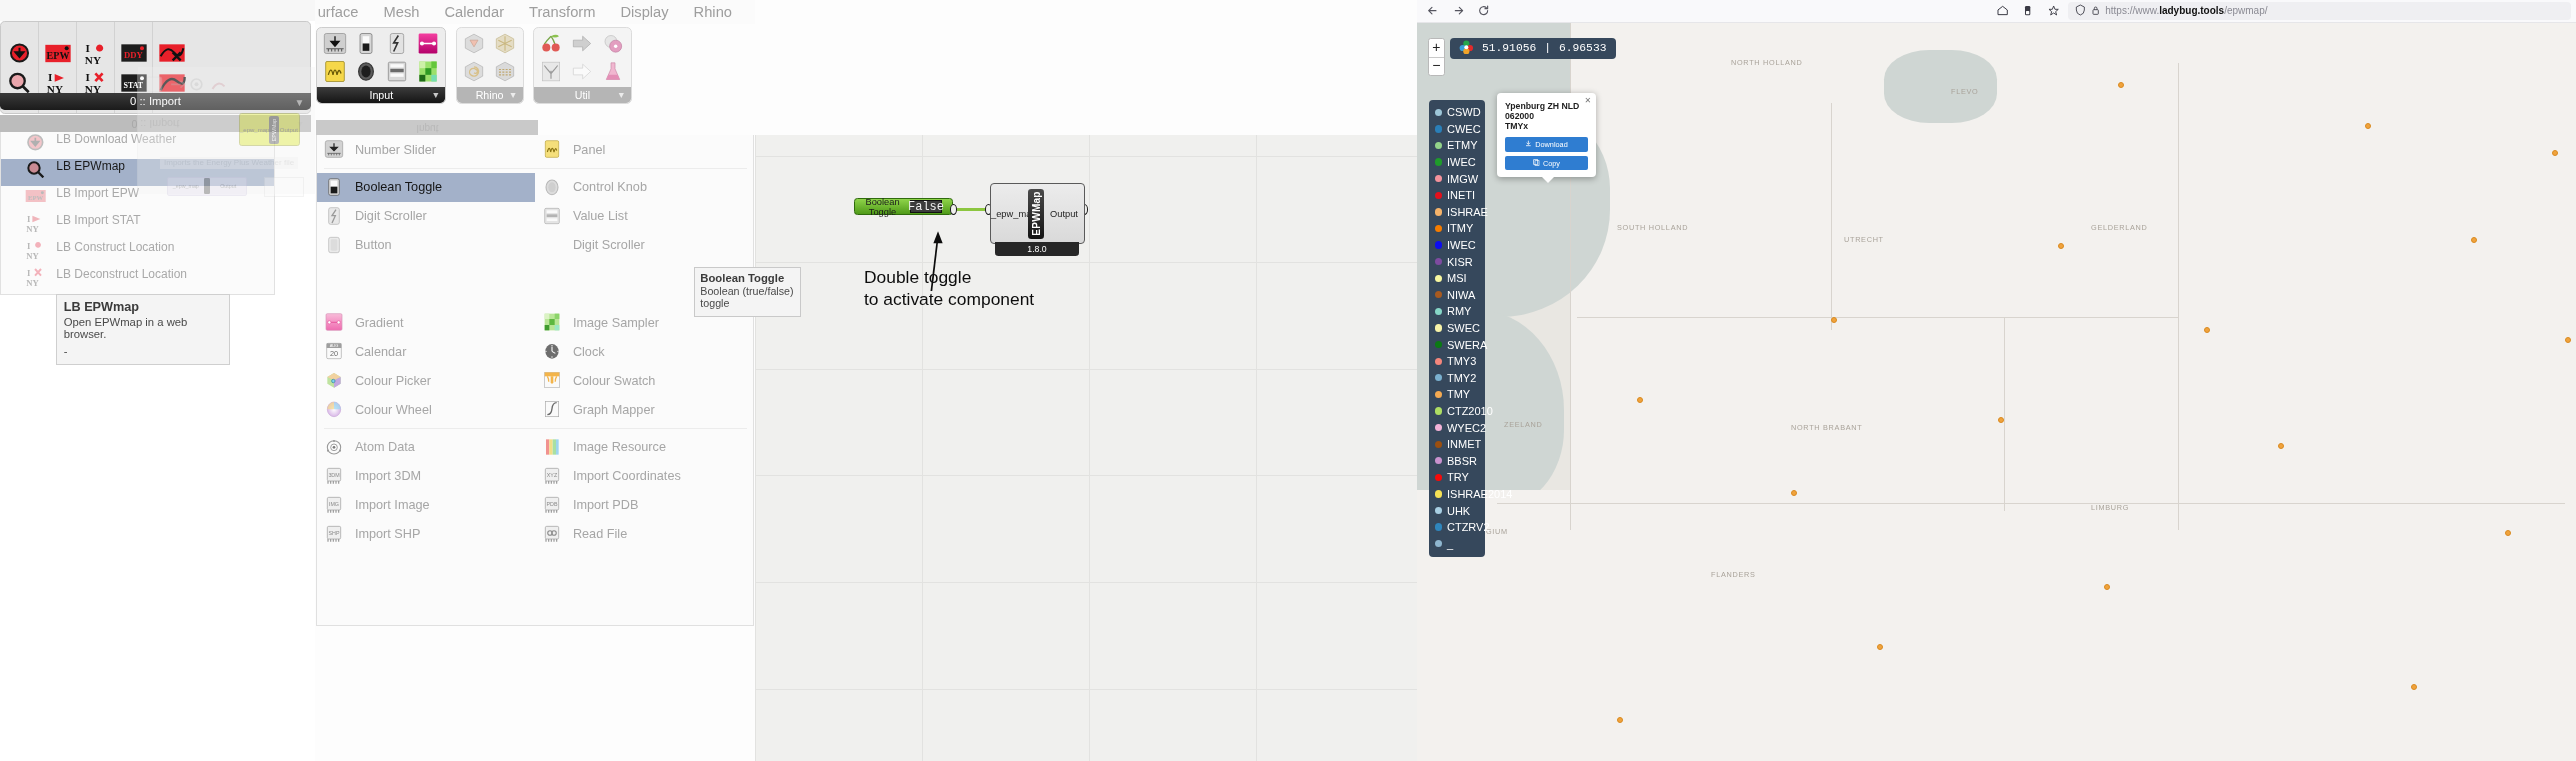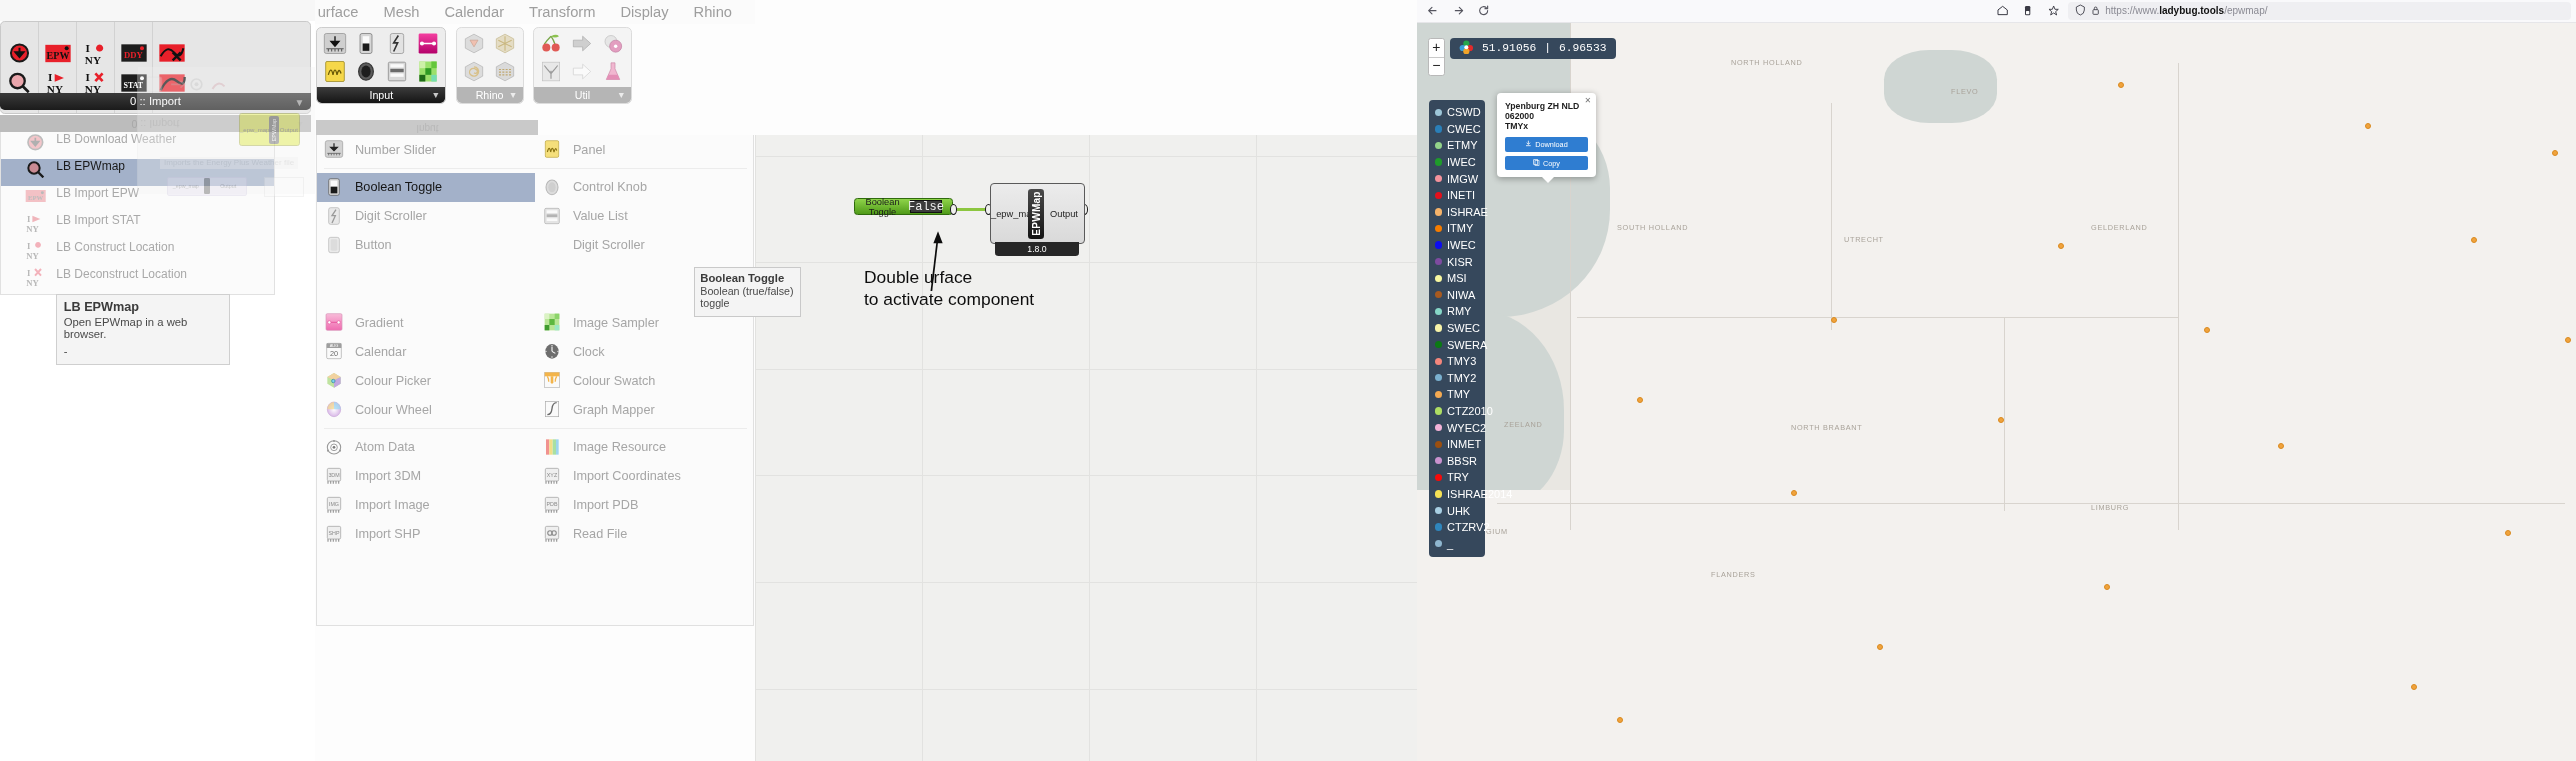--- a/index.html
+++ b/index.html
@@ -867,21 +867,21 @@
         <span class="op">Output</span>
       </div>
       <div id="epw-ver">1.8.0</div>
 
       <svg id="gh-arrow" width="40" height="73" viewBox="0 0 60 110">
         <path d="M14 104 L24 20" stroke="#0d0d0d" stroke-width="2.6" fill="none"></path>
         <path d="M24 14 L17 32 L31 32Z" fill="#0d0d0d"></path>
       </svg>
 
       <div id="gh-annot">
-        <div>Double urface</div>
+        <div>Double toggle</div>
         <div>to activate component</div>
       </div>
     </div>
   </div>
 
   <div id="br-panel">
     <div id="br-bar">
       <div class="br-btn">
         <svg width="13.3" height="13.3" viewBox="0 0 20 20">
             <path d="M15 10 H5 M9 5 L4 10 L9 15" stroke="#55555f" stroke-width="1.7" fill="none" stroke-linecap="round" stroke-linejoin="round"></path>

